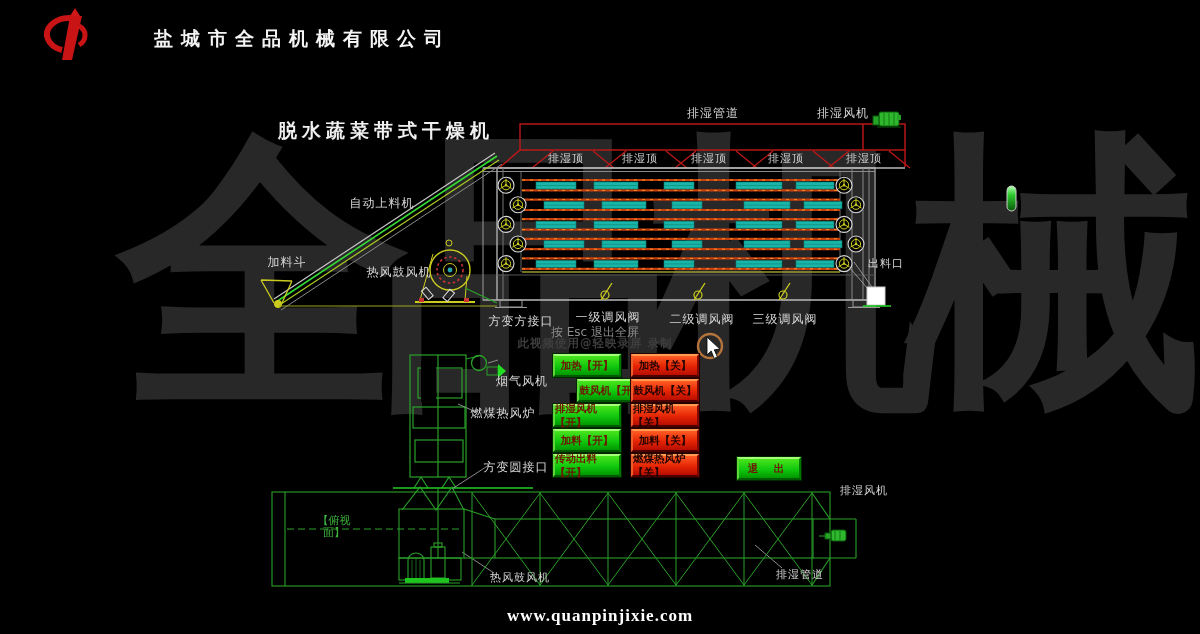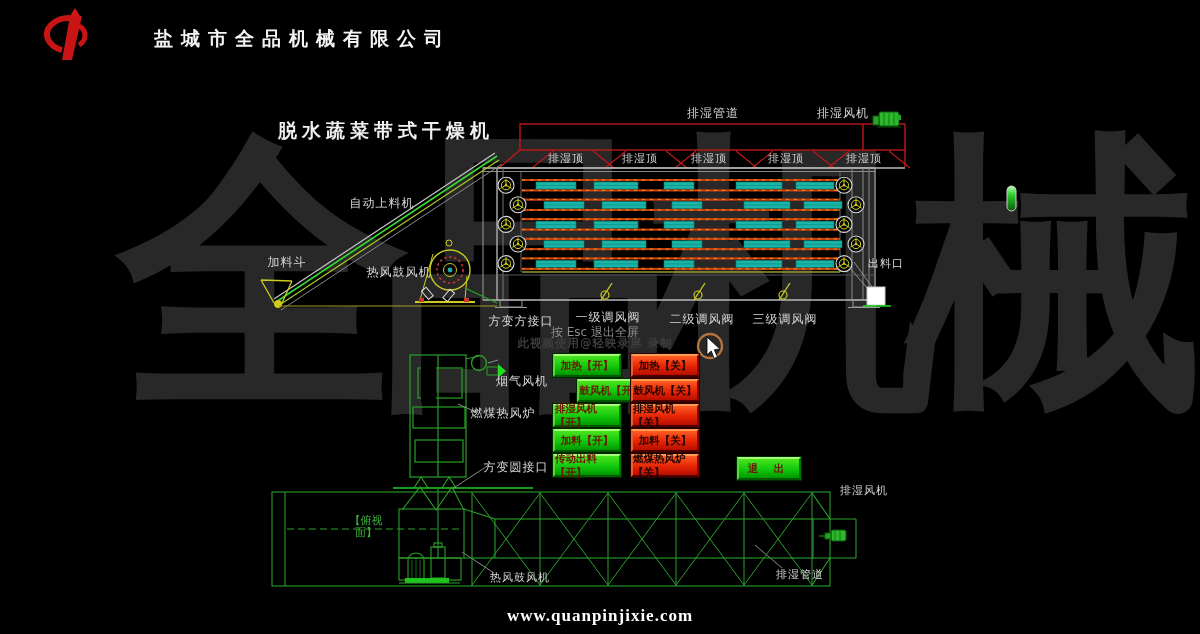--- a/index.html
+++ b/index.html
@@ -14,21 +14,21 @@
   .lbl.small{font-size:11px;}
   .company{position:absolute;left:108px;top:26px;color:#f4f4f4;font-size:19px;
            font-weight:bold;letter-spacing:8px;z-index:3;white-space:nowrap;margin-left:46px;}
   .title{position:absolute;left:278px;top:118px;color:#f0f0f0;font-size:19px;
          font-weight:bold;letter-spacing:5px;z-index:3;white-space:nowrap;}
   .esc{position:absolute;color:#8d8d8d;font-size:12px;font-weight:normal;z-index:3;
        transform:translate(-50%,-50%);}
   .credit{position:absolute;color:#3e3e3e;font-size:11.5px;font-weight:bold;z-index:3;
           transform:translate(-50%,-50%);letter-spacing:1px;}
   .topview{position:absolute;color:#3cb43c;font-size:11px;z-index:3;line-height:12px;
-           white-space:pre-line;transform:translate(-50%,-50%);text-align:center;margin-left:32px;}
+           white-space:pre-line;transform:translate(-50%,-50%);text-align:center;}
   .btn{position:absolute;width:64px;height:19px;z-index:4;display:flex;align-items:center;
        justify-content:center;font-size:10.5px;font-weight:bold;cursor:pointer;
        box-shadow:0 0 0 1px #002800;}
   .btn.on{background:linear-gradient(180deg,#49e41c 0%,#11c80e 55%,#009800 100%);
           border-top:2px solid #a6ff78;border-left:2px solid #5cd83a;
           border-bottom:2px solid #005a00;border-right:2px solid #007800;color:#6e1400;}
   .btn.off{background:linear-gradient(180deg,#ff5c24 0%,#e42404 55%,#b80e00 100%);
            border-top:2px solid #ff9c52;border-left:2px solid #ef5c2c;
            border-bottom:2px solid #4e0000;border-right:2px solid #820800;color:#240400;
            box-shadow:0 0 0 1px #280000;}

